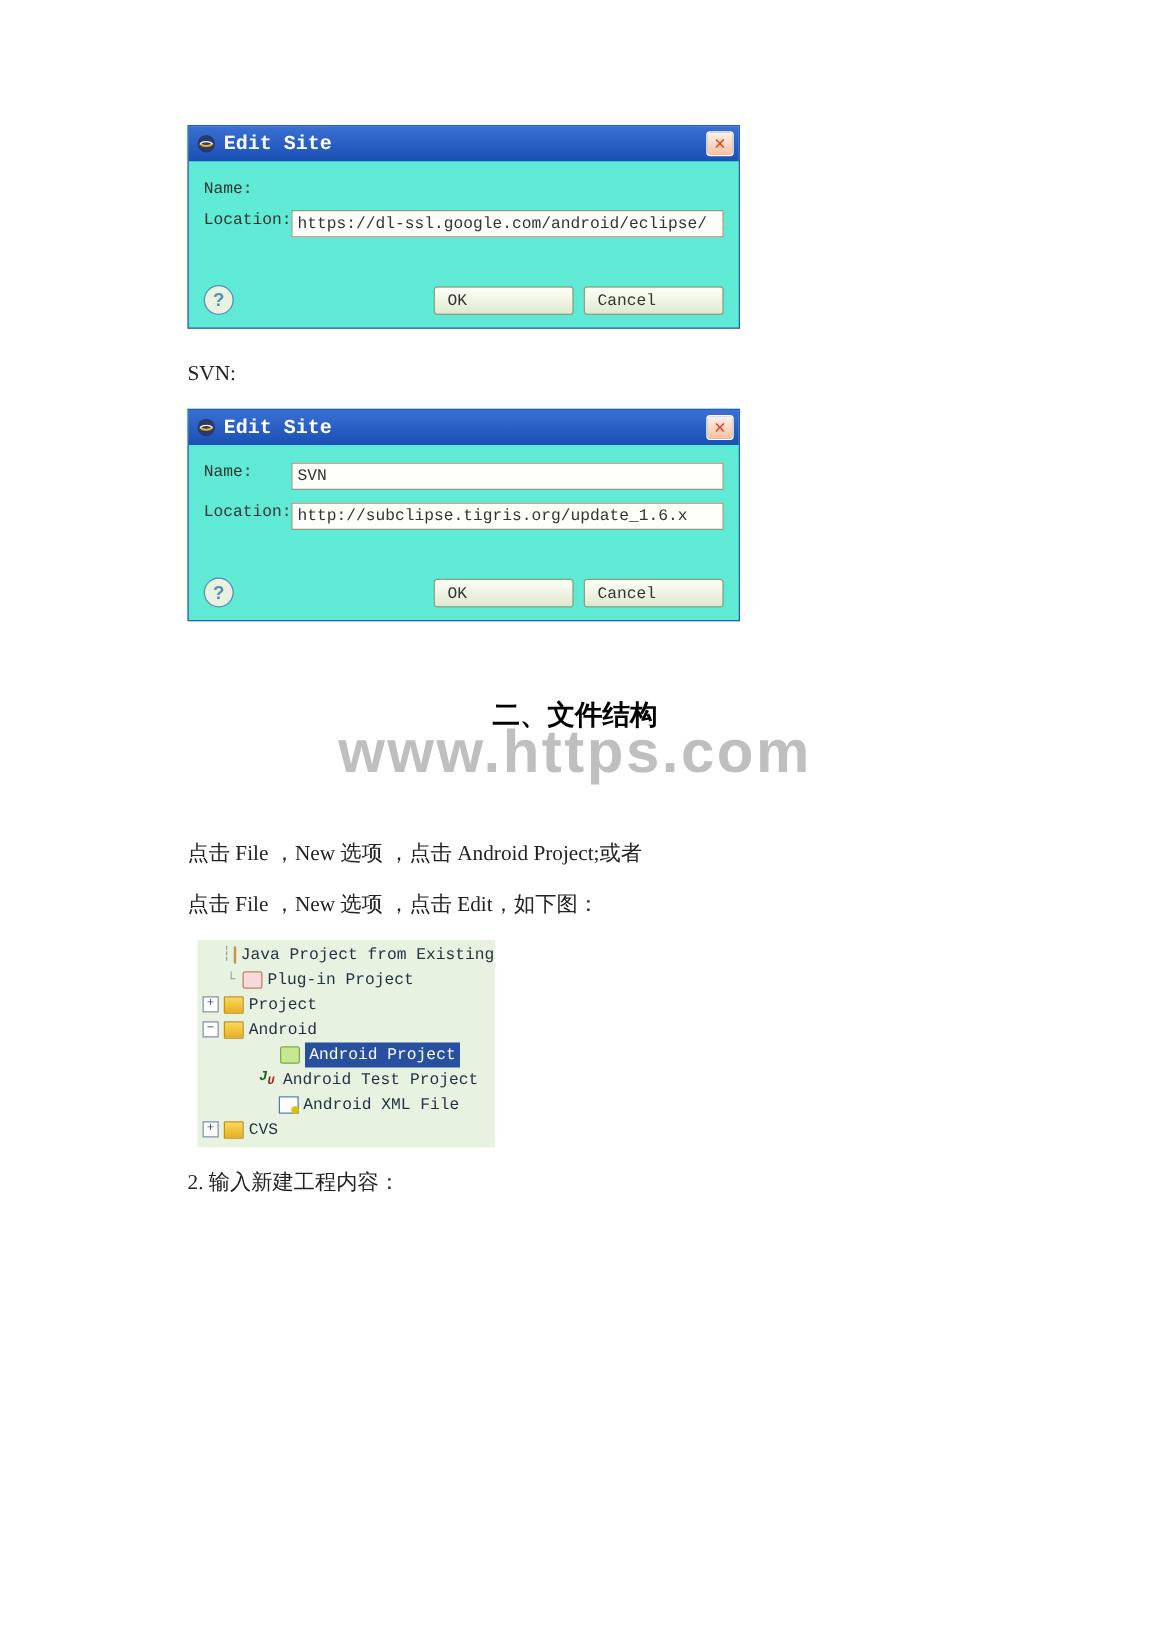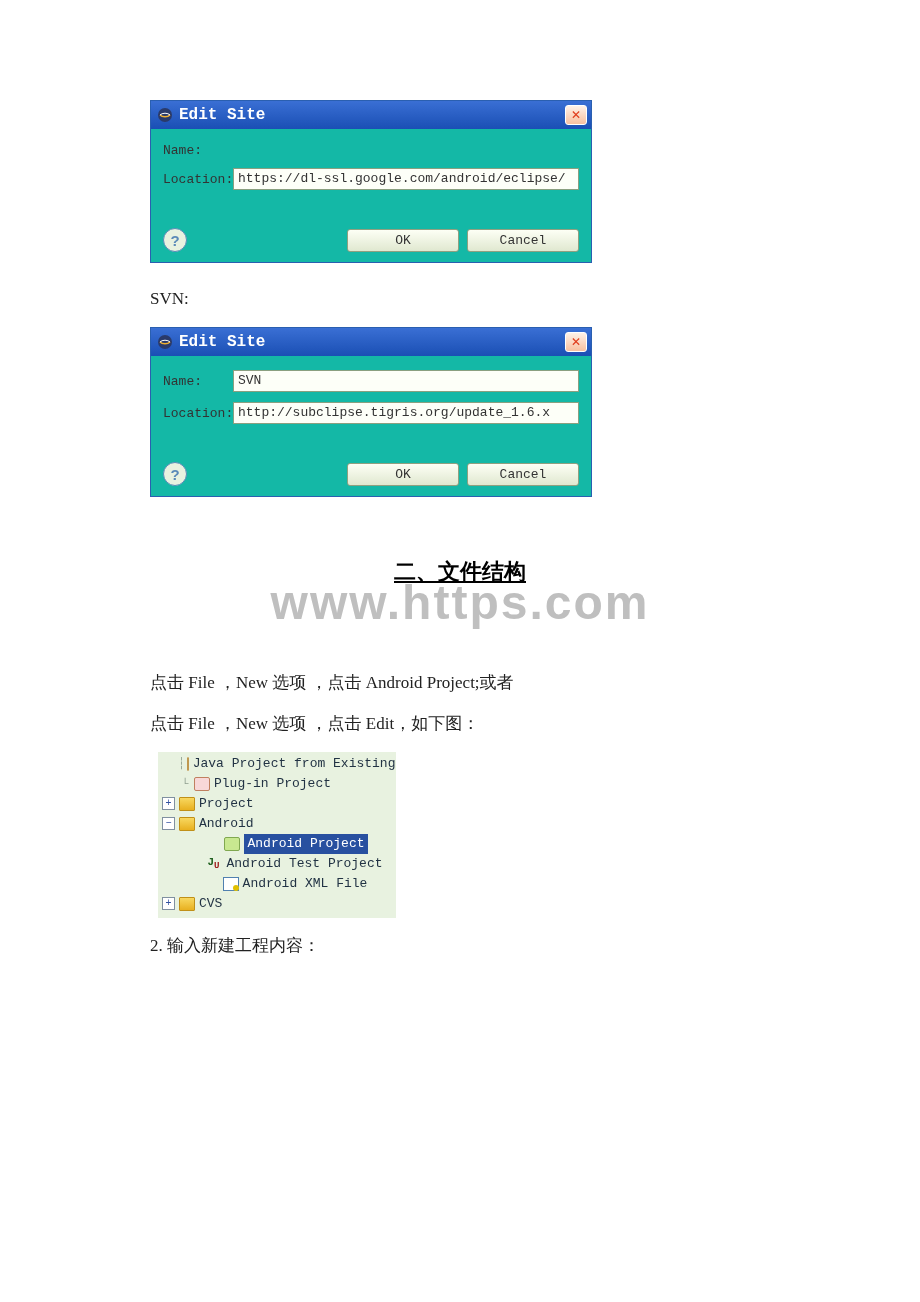--- a/index.html
+++ b/index.html
@@ -8,21 +8,21 @@
     background: #fff;
     font-family: Arial, sans-serif;
     width: 920px;
   }
   .page {
     padding: 100px 150px 60px 150px;
     position: relative;
   }
   .dialog {
     border: 1px solid #2a5fb0;
-    background: #14b8a6;
+    background: #5eead4;
     width: 440px;
     margin-bottom: 20px;
   }
   .titlebar {
     background: linear-gradient(#3a6fd4, #1a4fb4);
     color: #fff;
     display: flex;
     align-items: center;
     padding: 3px 4px 3px 6px;
     font-family: "Courier New", monospace;
@@ -52,21 +52,21 @@
     line-height: 1;
   }
   .form-area {
     padding: 14px 12px 10px 12px;
     font-family: "SimSun", "Courier New", monospace;
     font-size: 13px;
     color: #333;
   }
   .form-row {
     display: flex;
-    align-items: center;
+    align-items: flex-start;
     margin-bottom: 10px;
   }
   .form-label {
     width: 70px;
   }
   .text-input {
     flex: 1;
     background: #fdfff8;
     border: 1px solid #8aa080;
     padding: 2px 4px;
@@ -96,21 +96,21 @@
   }
   .button-row .spacer { flex: 1; }
   .btn {
     min-width: 90px;
     padding: 3px 10px;
     background: linear-gradient(#fdfff5, #e0e8d0);
     border: 1px solid #90a080;
     border-radius: 3px;
     font-family: "Courier New", Arial, monospace;
     font-size: 13px;
-    text-align: center;
+    text-align: left;
     color: #333;
   }
   .body-text {
     font-family: "Times New Roman", "SimSun", serif;
     font-size: 17px;
     color: #222;
     margin: 12px 0;
     line-height: 1.9;
   }
   .heading-area {
@@ -133,21 +133,20 @@
     z-index: 0;
     user-select: none;
   }
   .h1 {
     position: relative;
     z-index: 1;
     font-family: "SimSun", serif;
     font-size: 22px;
     font-weight: bold;
     color: #000;
-    text-decoration: underline;
   }
   .h2 {
     position: relative;
     z-index: 1;
     font-family: "SimSun", serif;
     font-size: 17px;
     font-weight: bold;
     color: #000;
     margin-top: 10px;
   }
@@ -210,20 +209,21 @@
     color:#90a090;
     font-size:11px;
   }
   .ju-icon{
     display:inline-block;
     width:16px;
     font-size:11px;
     font-weight:bold;
     color:#206020;
     margin-right:3px;
+    font-style:italic;
   }
   .xml-icon{
     display:inline-block;
     width:14px;height:12px;
     border:1px solid #5080b0;
     background:#fff;
     margin-right:4px;
     position:relative;
   }
   .xml-icon::after{

